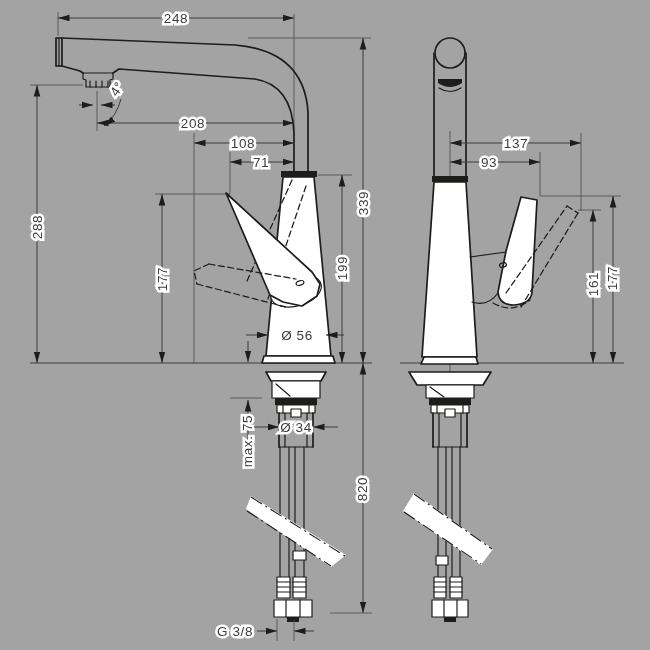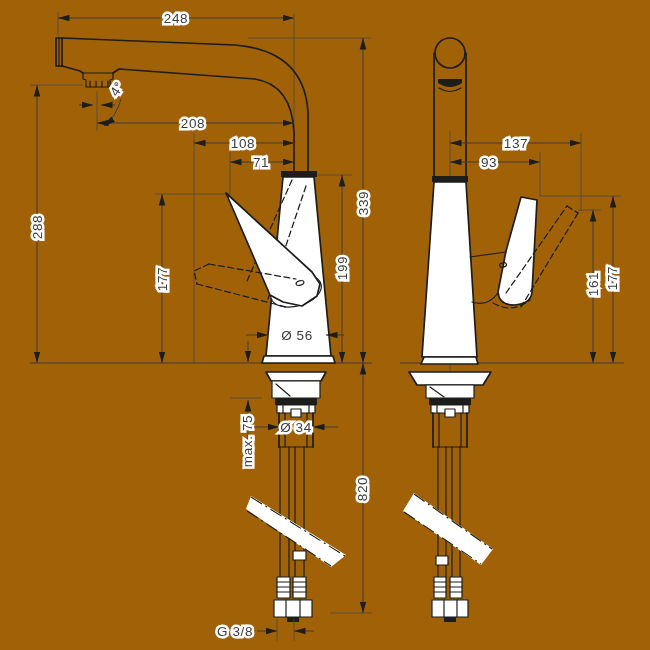--- a/index.html
+++ b/index.html
@@ -1,16 +1,16 @@
 <!DOCTYPE html>
 <html><head>
 <meta charset="utf-8">
 <style>
   html,body{margin:0;padding:0;background:#ffffff;}
-  .stage{position:relative;width:650px;height:650px;background:#a16207;overflow:hidden;}
+  .stage{position:relative;width:650px;height:650px;background:#a3a3a3;overflow:hidden;}
   svg{display:block;}
   .o   {fill:none;stroke:#1d1d1b;stroke-width:1.7;stroke-linejoin:round;stroke-linecap:round;}
   .o2  {fill:none;stroke:#1d1d1b;stroke-width:1.2;stroke-linejoin:round;stroke-linecap:round;}
   .wf  {fill:#ffffff;stroke:#1d1d1b;stroke-width:1.7;stroke-linejoin:round;}
   .wf2 {fill:#ffffff;stroke:#1d1d1b;stroke-width:1.2;stroke-linejoin:round;}
   .blk {fill:#1d1d1b;stroke:none;}
   .dim {fill:none;stroke:#3c3c3c;stroke-width:1;}
   .ref {fill:none;stroke:#4a4a4a;stroke-width:0.8;}
   .dash{fill:none;stroke:#1d1d1b;stroke-width:1.25;stroke-dasharray:6 3.5;stroke-linecap:round;}
   .brk {fill:none;stroke:#1d1d1b;stroke-width:1.1;stroke-dasharray:13 4 2 4;}

